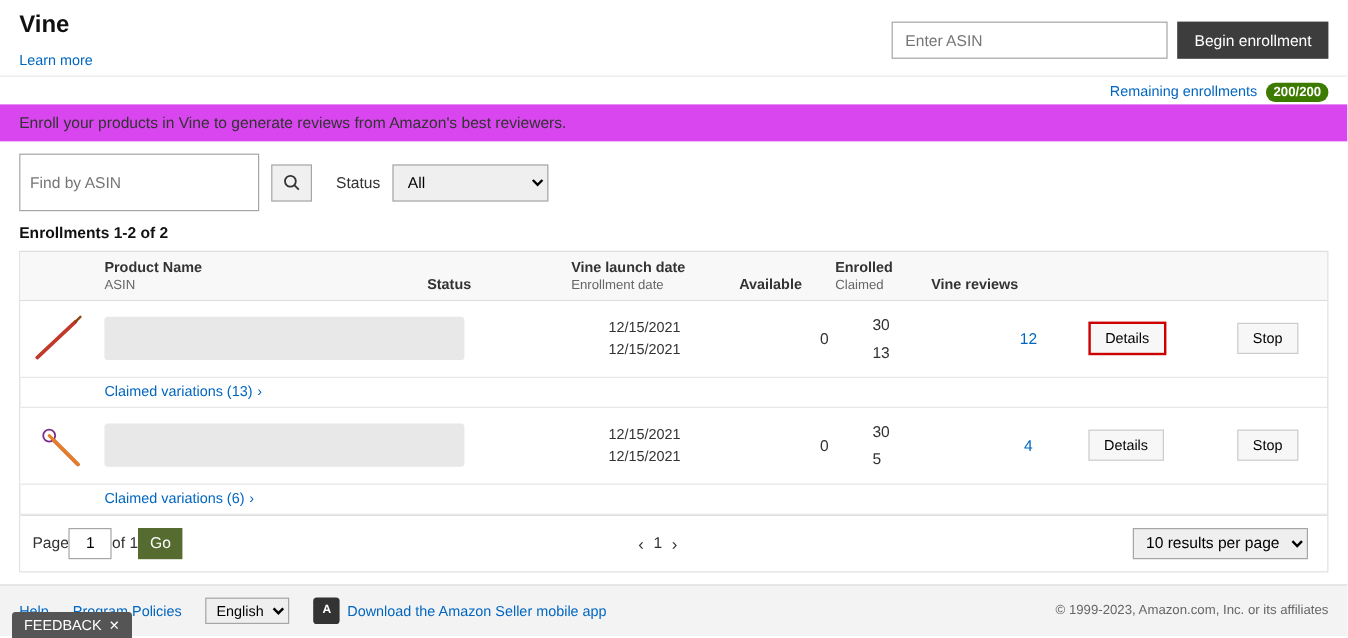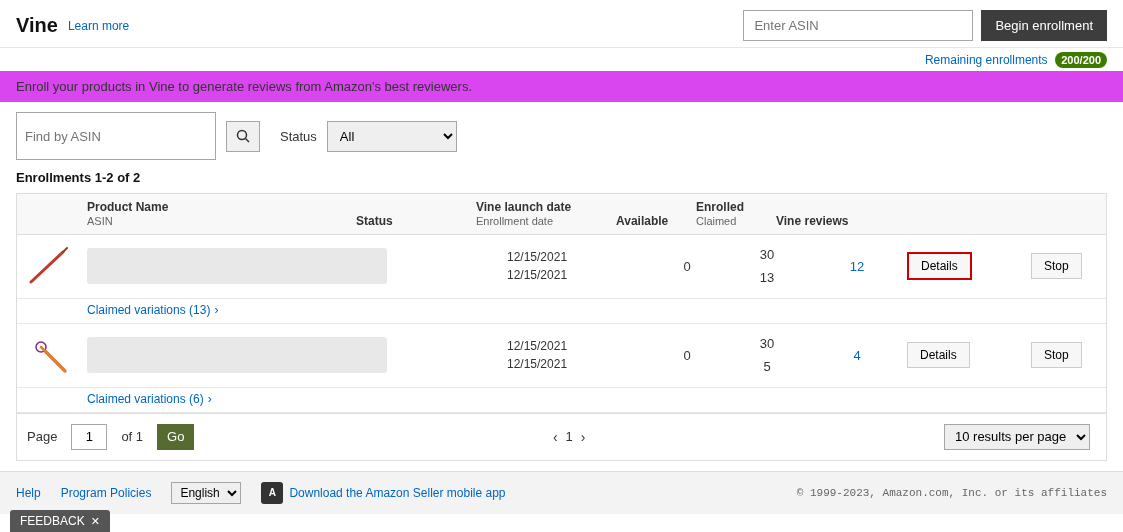--- a/index.html
+++ b/index.html
@@ -1,21 +1,21 @@
 <!DOCTYPE html>
 <html><head>
   <meta charset="utf-8">
   <style>
     * { box-sizing: border-box; margin: 0; padding: 0; }
     body { font-family: Arial, sans-serif; font-size: 13px; color: #333; background: #f3f3f3; }
     .page-wrapper { background: #fff; min-height: 532px; width: 1123px; overflow: hidden; }
 
     
     .header { padding: 10px 16px 6px 16px; border-bottom: 1px solid #e7e7e7; background: #fff; display: flex; align-items: center; justify-content: space-between; }
-    .header-left { display: flex; align-items: center; gap: 10px; }
+    .header-left { display: flex; align-items: flex-start; gap: 10px; flex-direction: column; }
     .header-title { font-size: 20px; font-weight: bold; color: #111; }
     .learn-more { color: #0066c0; font-size: 12px; text-decoration: none; }
     .header-right { display: flex; align-items: center; gap: 8px; }
     .asin-input { border: 1px solid #a6a6a6; padding: 5px 10px; font-size: 13px; width: 230px; color: #0f766e; height: 31px; }
     .begin-enrollment-btn { background: #3d3d3d; color: #fff; border: none; padding: 6px 14px; font-size: 13px; cursor: pointer; height: 31px; }
 
     
     .remaining-row { text-align: right; padding: 4px 16px 4px 16px; background: #fff; }
     .remaining-label { color: #0066c0; font-size: 12px; }
     .remaining-badge { background: #3d7a00; color: #fff; font-size: 11px; font-weight: bold; padding: 2px 6px; border-radius: 10px; margin-left: 4px; }
@@ -35,47 +35,47 @@
     .enrollments-count { font-size: 13px; font-weight: bold; margin-bottom: 8px; color: #111; }
     .table-wrapper { border: 1px solid #ddd; }
     .table-header { display: grid; grid-template-columns: 60px 1fr 120px 140px 80px 80px 100px 120px 100px; background: #f8f8f8; border-bottom: 1px solid #ddd; padding: 6px 10px; align-items: end; }
     .col-header { font-size: 12px; font-weight: bold; color: #333; }
     .col-sub { font-size: 11px; color: #666; font-weight: normal; }
 
     .table-row { display: grid; grid-template-columns: 60px 1fr 120px 140px 80px 80px 100px 120px 100px; border-bottom: 1px solid #e7e7e7; padding: 8px 10px; align-items: center; background: #fff; }
     .product-placeholder { width: 300px; height: 36px; background: #e8e8e8; border-radius: 3px; }
     .date-cell { font-size: 12px; line-height: 1.5; }
     .number-cell { text-align: center; font-size: 13px; }
-    .number-cell-stacked { text-align: center; font-size: 13px; line-height: 1.8; }
+    .number-cell-stacked { text-align: left; font-size: 13px; line-height: 1.8; }
     .vine-reviews { color: #0066c0; font-size: 13px; text-align: center; }
     .details-btn { border: 1px solid #ccc; background: #f7f7f7; padding: 5px 12px; font-size: 12px; cursor: pointer; }
     .details-btn-highlighted { border: 2px solid #cc0000; background: #f7f7f7; padding: 5px 12px; font-size: 12px; cursor: pointer; }
     .stop-btn { border: 1px solid #ccc; background: #f7f7f7; padding: 5px 12px; font-size: 12px; cursor: pointer; margin-left: 4px; }
     .action-cell { display: flex; align-items: center; }
 
     .claimed-row { padding: 4px 10px 6px 70px; font-size: 12px; color: #0066c0; display: flex; align-items: center; gap: 4px; cursor: pointer; border-bottom: 1px solid #e7e7e7; }
 
     
     .pagination-bar { display: flex; align-items: center; justify-content: space-between; padding: 10px 10px; border-top: 1px solid #ddd; background: #fff; }
-    .page-left { display: flex; align-items: center; gap: 14px; font-size: 13px; }
+    .page-left { display: flex; align-items: center; gap: 0; font-size: 13px; }
     .page-input { border: 1px solid #a6a6a6; width: 36px; text-align: center; height: 26px; font-size: 13px; }
     .go-btn { background: #556b2f; color: #fff; border: none; padding: 4px 10px; font-size: 13px; cursor: pointer; height: 26px; }
     .page-center { display: flex; align-items: center; gap: 8px; font-size: 13px; }
     .page-nav { border: none; background: none; cursor: pointer; font-size: 14px; color: #333; }
     .page-num { font-size: 13px; }
     .per-page-right { display: flex; align-items: center; gap: 6px; }
     .per-page-select { border: 1px solid #a6a6a6; padding: 3px 6px; font-size: 13px; height: 26px; }
 
     
     .footer { background: #f3f3f3; border-top: 1px solid #ddd; padding: 10px 16px; display: flex; align-items: center; gap: 20px; font-size: 12px; }
     .footer-link { color: #0066c0; text-decoration: none; }
     .lang-select { border: 1px solid #a6a6a6; padding: 2px 4px; font-size: 12px; }
     .amazon-app { display: flex; align-items: center; gap: 6px; }
     .app-icon { width: 22px; height: 22px; background: #333; border-radius: 3px; display: flex; align-items: center; justify-content: center; color: #fff; font-size: 10px; font-weight: bold; }
-    .footer-right { margin-left: auto; font-size: 11px; color: #666; font-family: Liberation Mono, monospace; }
+    .footer-right { margin-left: auto; font-size: 11px; color: #666; }
 
     
     .feedback-btn { position: fixed; bottom: 0; left: 10px; background: #555; color: #fff; padding: 4px 10px; font-size: 12px; border-radius: 3px 3px 0 0; cursor: pointer; display: flex; align-items: center; gap: 6px; }
 
     
     .img-cell { display: flex; align-items: center; }
   </style>
 </head>
 <body>
 

